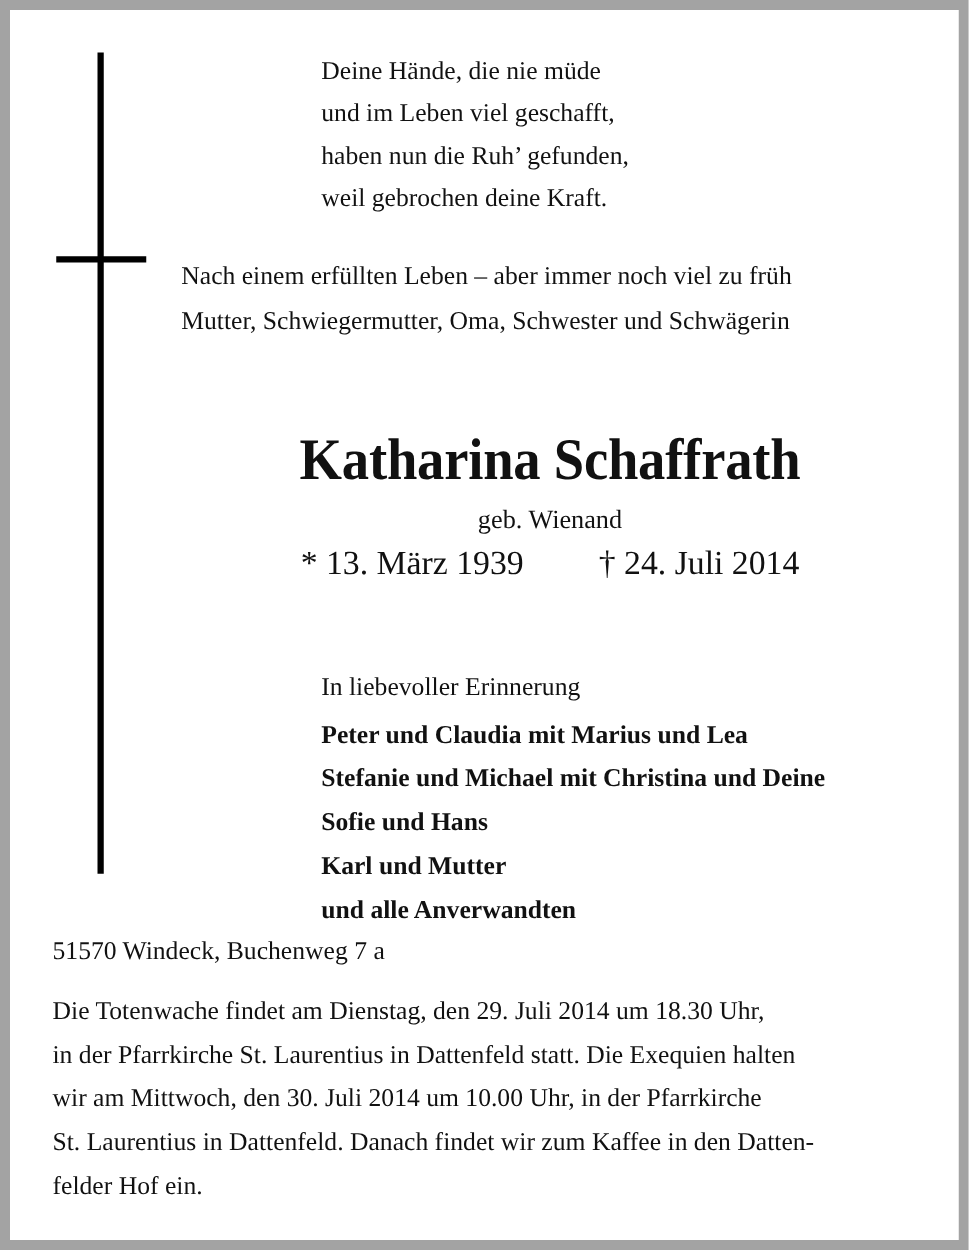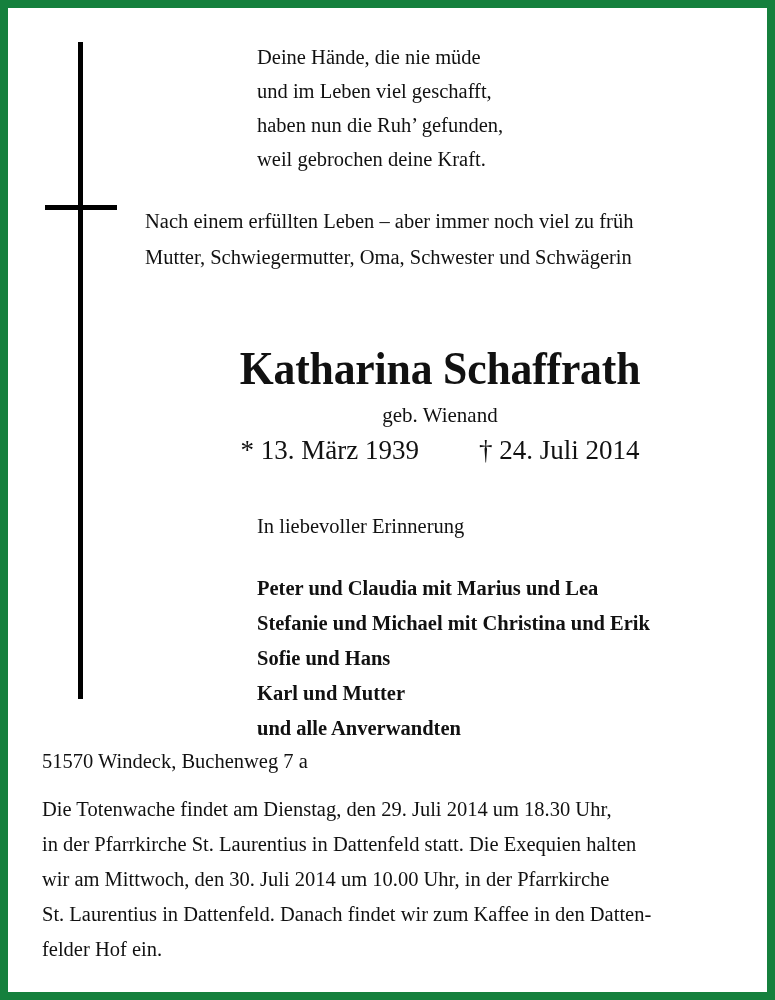--- a/index.html
+++ b/index.html
@@ -5,21 +5,21 @@
   html, body {
     margin: 0;
     padding: 0;
     background: #ffffff;
   }
   .notice {
     position: relative;
     width: 775px;
     height: 1000px;
     box-sizing: border-box;
-    background: #15803d;
+    background: #a3a3a3;
     overflow: hidden;
     font-family: "Liberation Serif", "DejaVu Serif", serif;
     color: #111111;
   }
   .notice-inner {
     position: absolute;
     left: 8px;
     top: 8px;
     right: 8px;
     bottom: 8px;
@@ -100,21 +100,21 @@
     font-size: 27px;
     line-height: 32px;
     margin-top: 4px;
     white-space: nowrap;
   }
   .dates .birth { margin-right: 60px; }
 
   .memory-label {
     position: absolute;
     left: 257px;
-    top: 512px;
+    top: 536px;
     font-size: 20.5px;
     line-height: 28px;
     white-space: nowrap;
   }
   .survivors {
     position: absolute;
     left: 257px;
     top: 551px;
     width: 470px;
     font-size: 20.5px;
@@ -173,21 +173,21 @@
     <div class="maiden-name">geb. Wienand</div>
     <div class="dates">
       <span class="birth">* 13. März 1939</span><span class="death">† 24. Juli 2014</span>
     </div>
   </div>
 
   <div class="memory-label">In liebevoller Erinnerung</div>
 
   <div class="survivors">
     <div>Peter und Claudia mit Marius und Lea</div>
-    <div>Stefanie und Michael mit Christina und Erik</div>
+    <div>Stefanie und Michael mit Christina und Deine</div>
     <div>Sofie und Hans</div>
     <div>Karl und Mutter</div>
     <div>und alle Anverwandten</div>
   </div>
 
   <div class="address">51570 Windeck, Buchenweg 7 a</div>
 
   <div class="arrangements">
     <div>Die Totenwache findet am Dienstag, den 29. Juli 2014 um 18.30 Uhr,</div>
     <div>in der Pfarrkirche St. Laurentius in Dattenfeld statt. Die Exequien halten</div>

